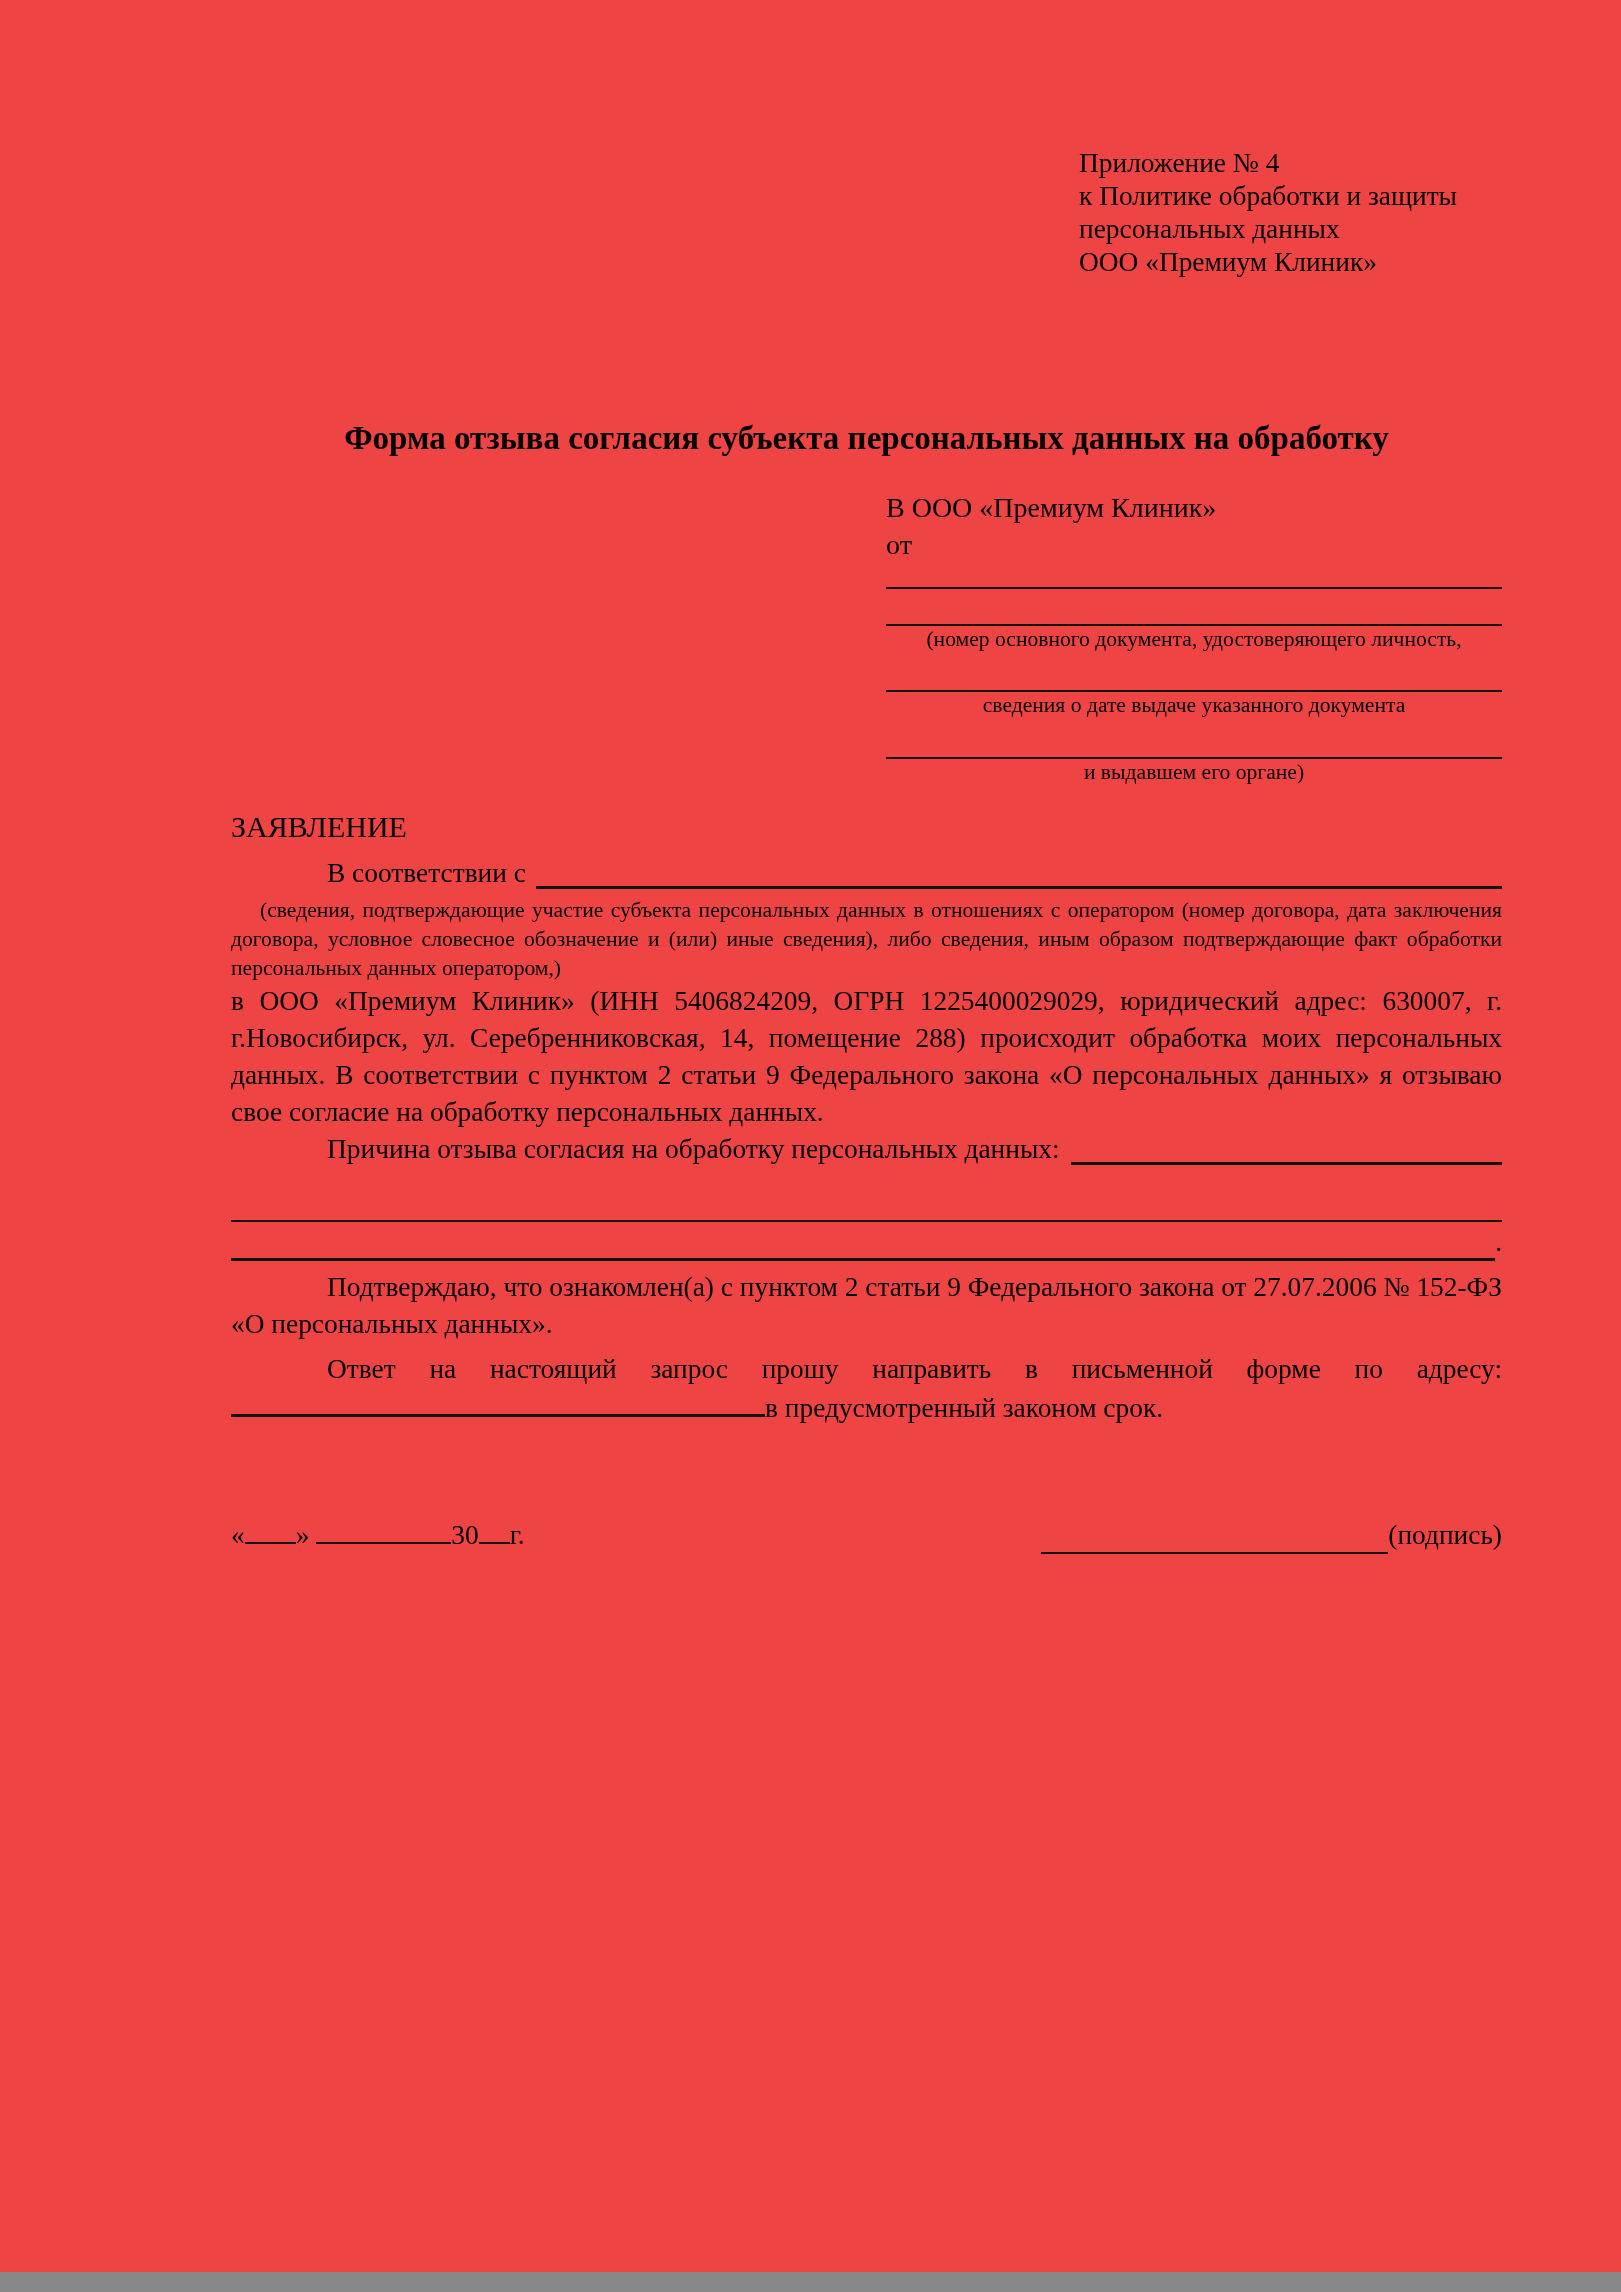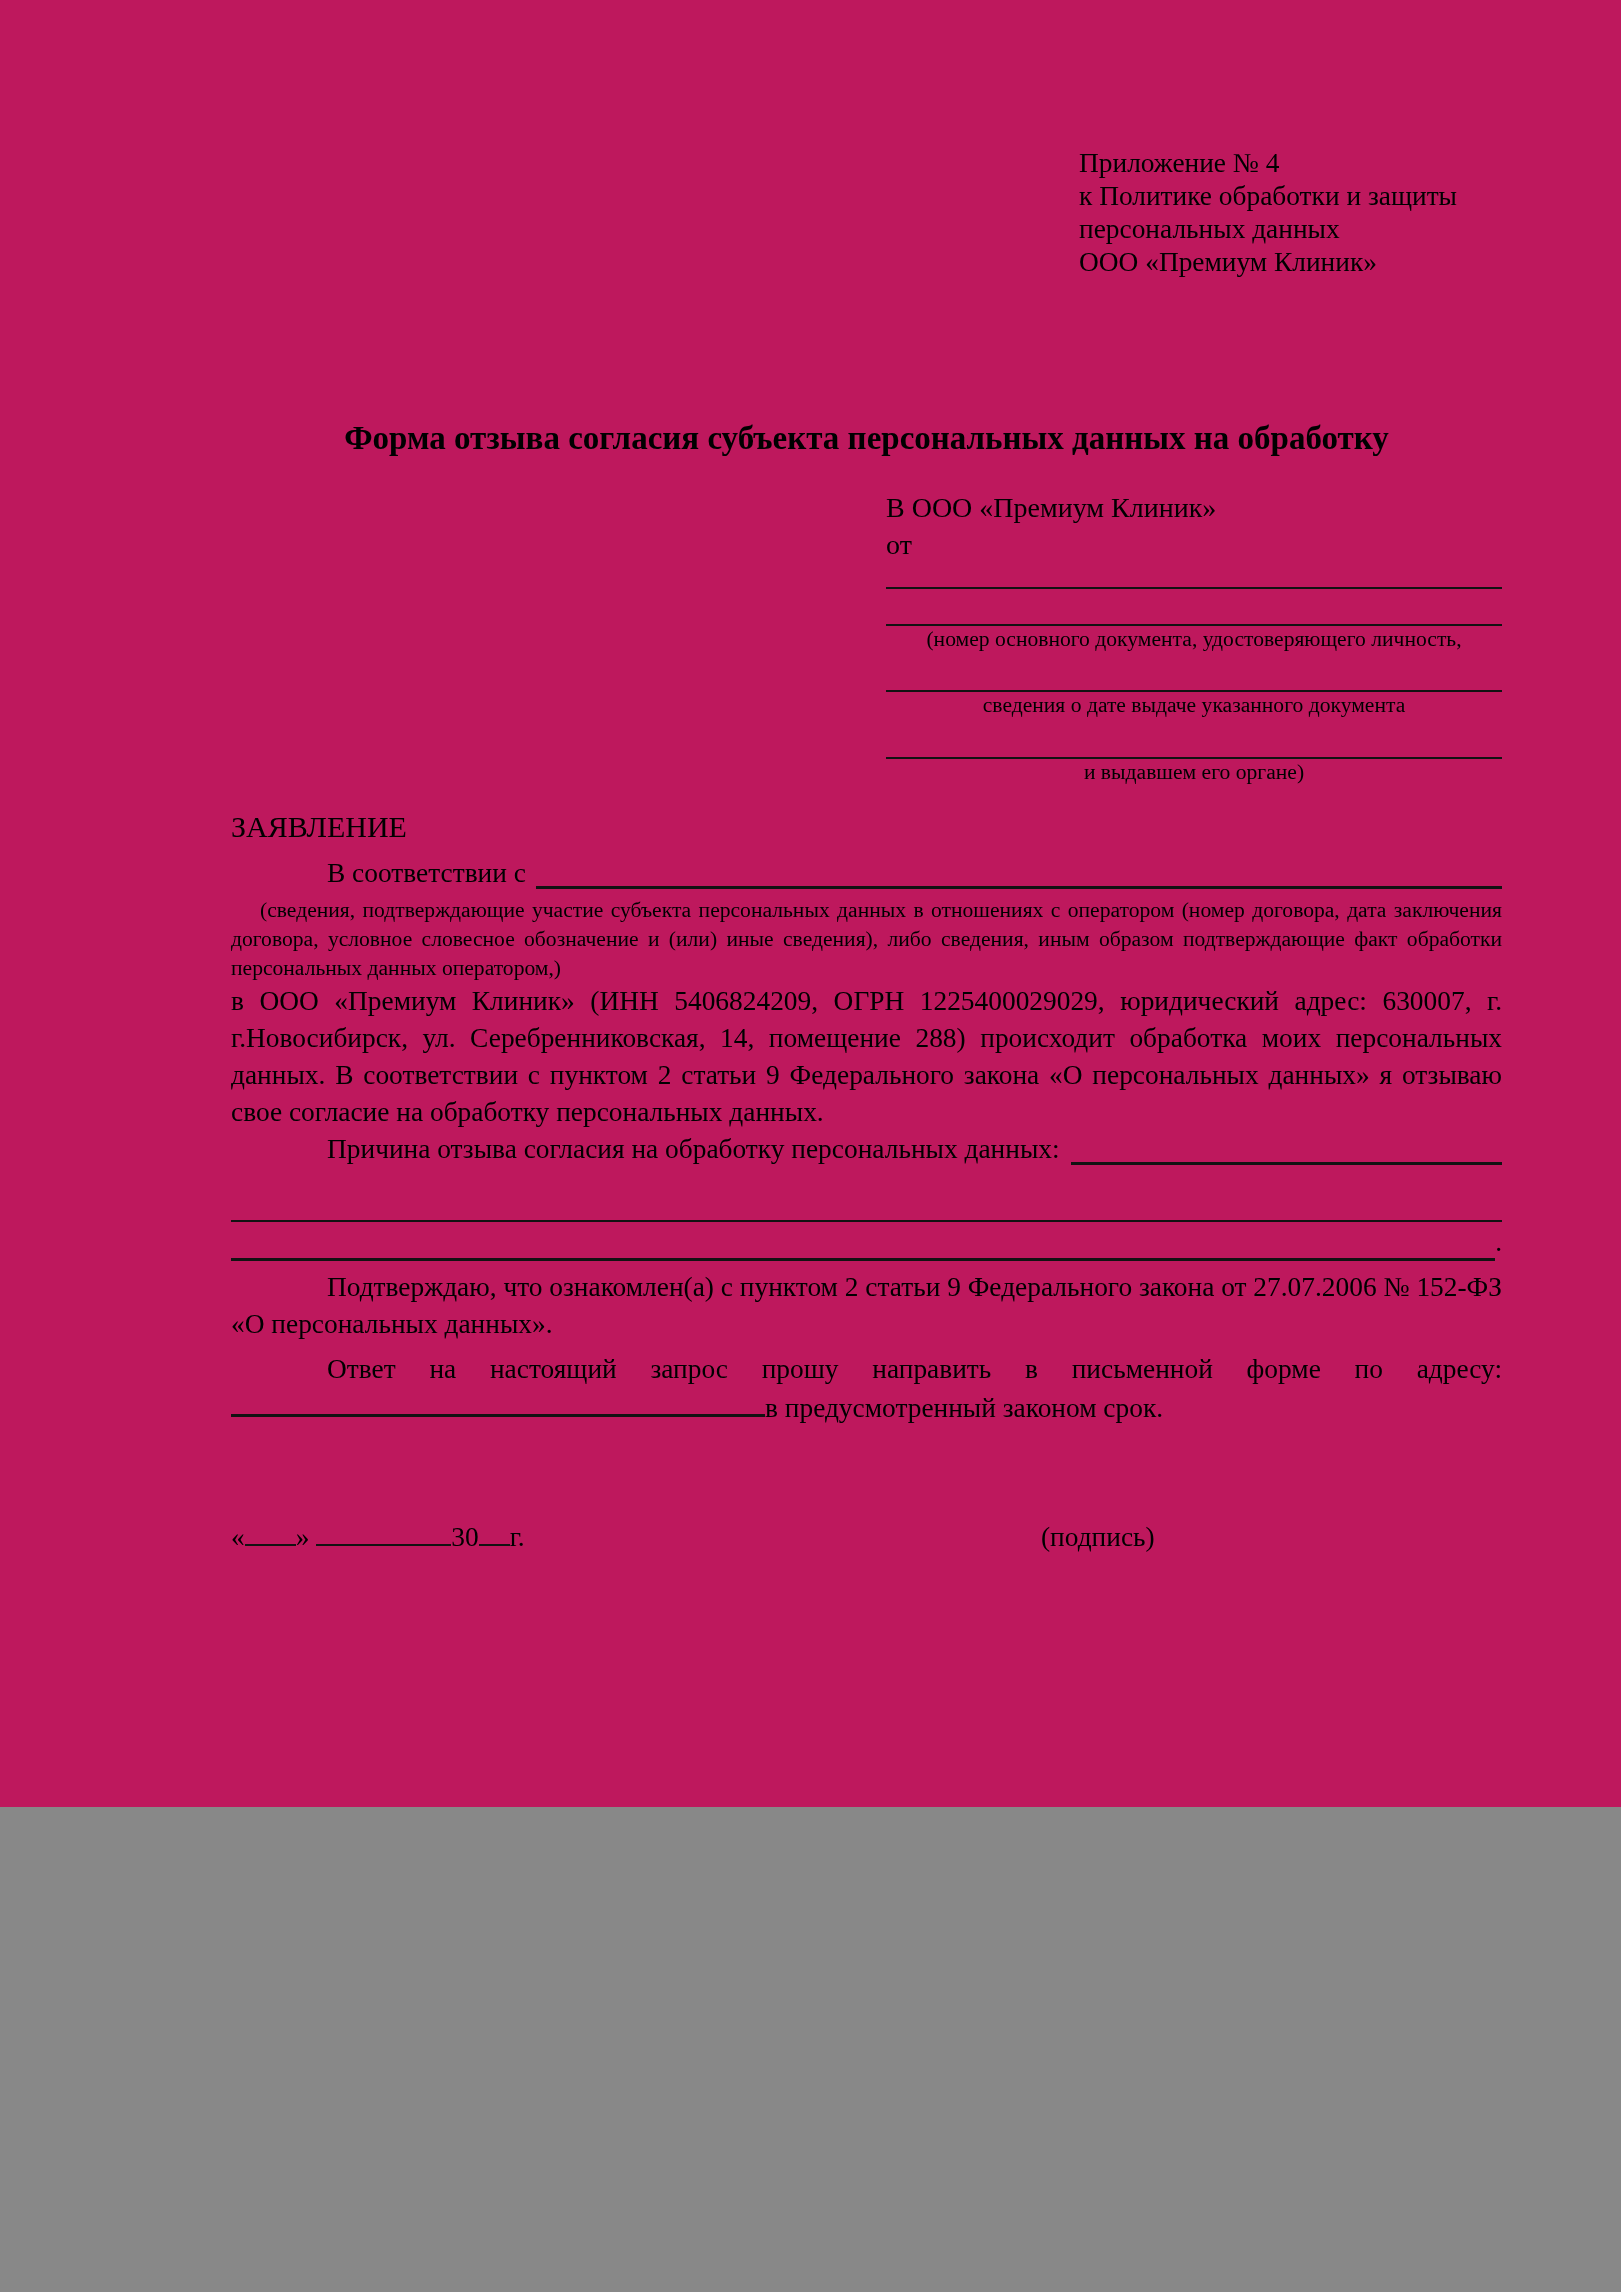--- a/index.html
+++ b/index.html
@@ -1,21 +1,21 @@
 <!DOCTYPE html>
 <html lang="ru"><head>
 <meta charset="utf-8">
 <style>
   html,body { margin:0; padding:0; background:#888; }
   .page {
     position: relative;
     width: 1621px;
-    height: 1807px;
+    height: 2272px;
     margin: 0 auto;
-    background: #be185d;
+    background: #ef4444;
     color: #000000;
     font-family: "Liberation Serif", "DejaVu Serif", serif;
     box-sizing: border-box;
     padding: 147px 119px 0 231px;
   }
   
   .appendix {
     margin-left: auto;
     width: 423px;
     font-size: 27.4px;
@@ -132,23 +132,22 @@
     display: inline-block;
     border-bottom: 2.9px solid #121212;
     height: 23.5px;
     vertical-align: baseline;
   }
   .ib.day  { width: 51px; }
   .ib.month{ width: 135px; }
   .ib.year { width: 31px; }
   .sig-right {
     display: flex;
-    align-items: flex-start;
+    align-items: flex-end;
     width: 461px;
-    flex-direction: column;
   }
   .sig-right .flex-blank { margin-bottom: 0; border-bottom-width: 2.9px; }
   .sig-caption { white-space: nowrap; }
 </style>
 </head>
 <body>
 
 <div class="page">
 
   <div class="appendix">

